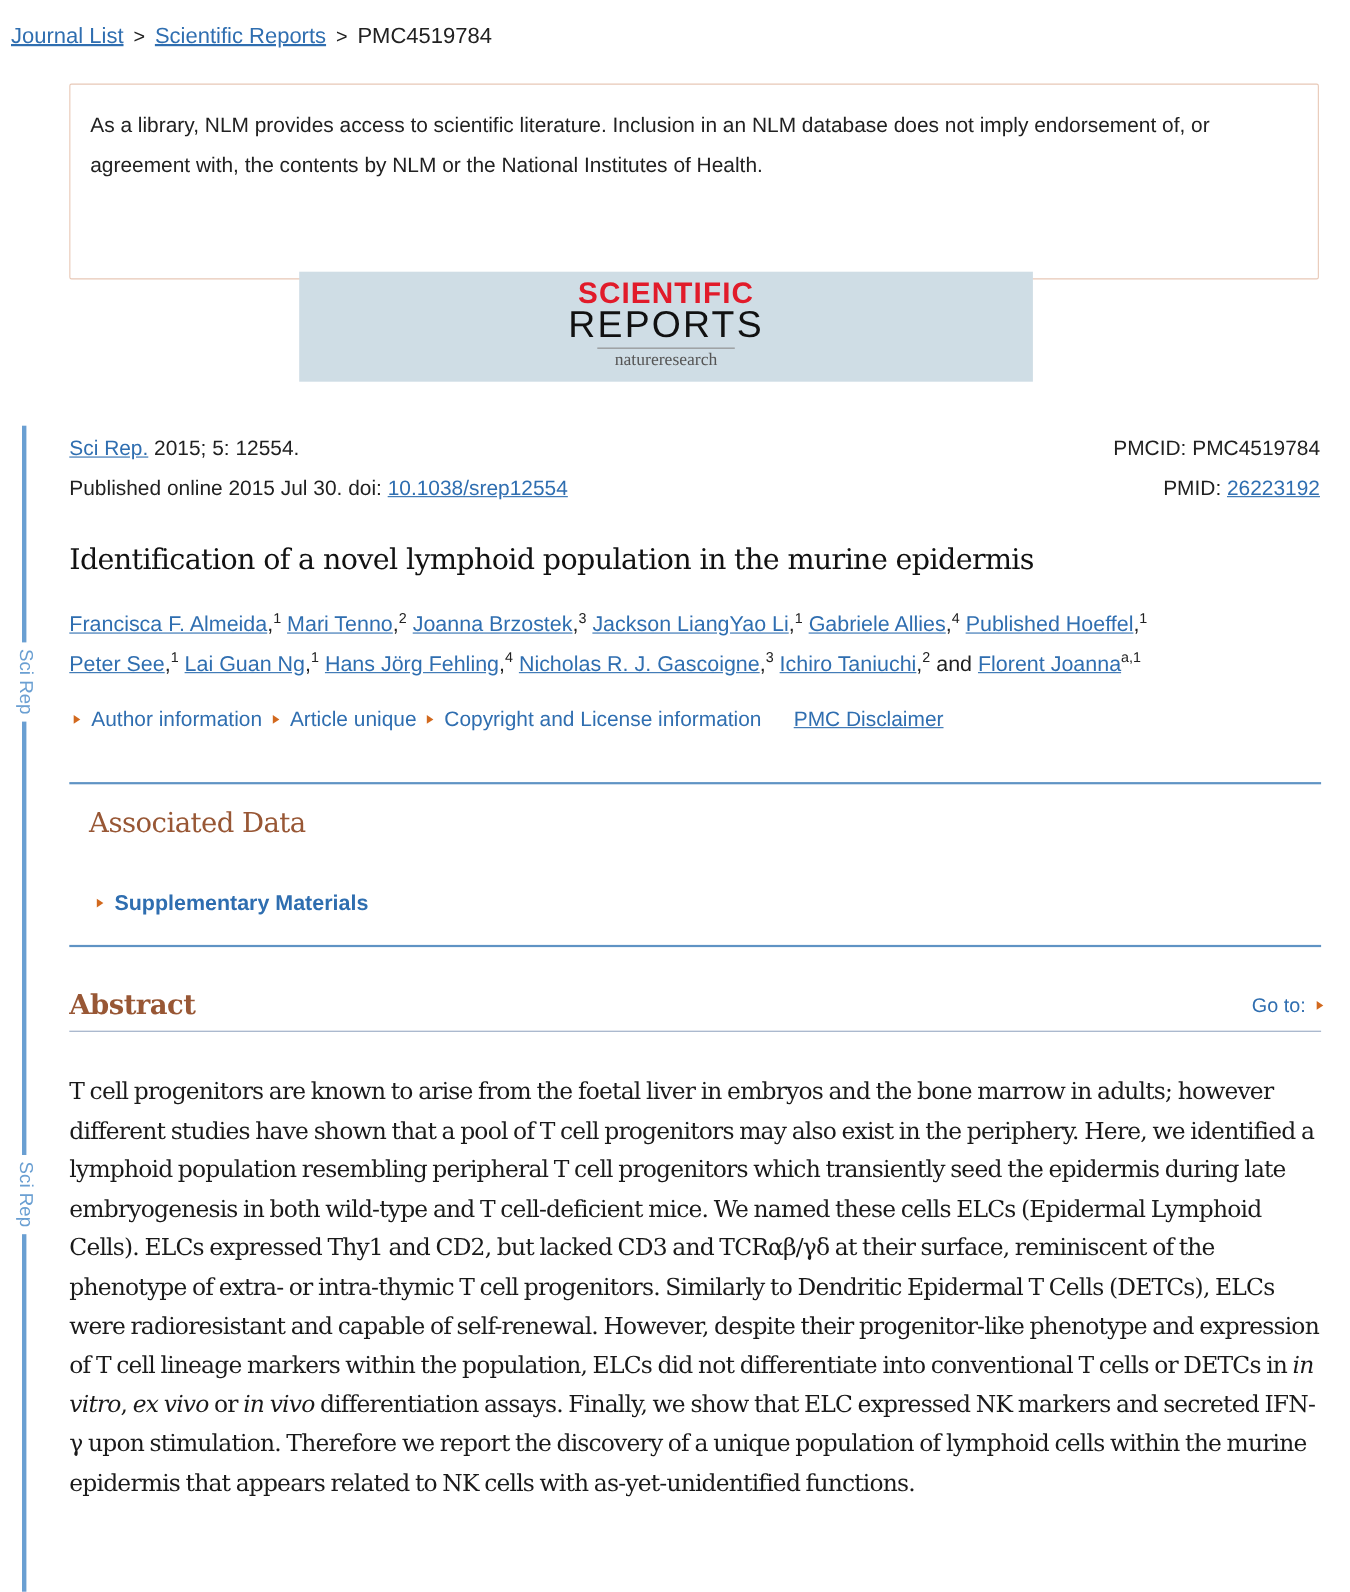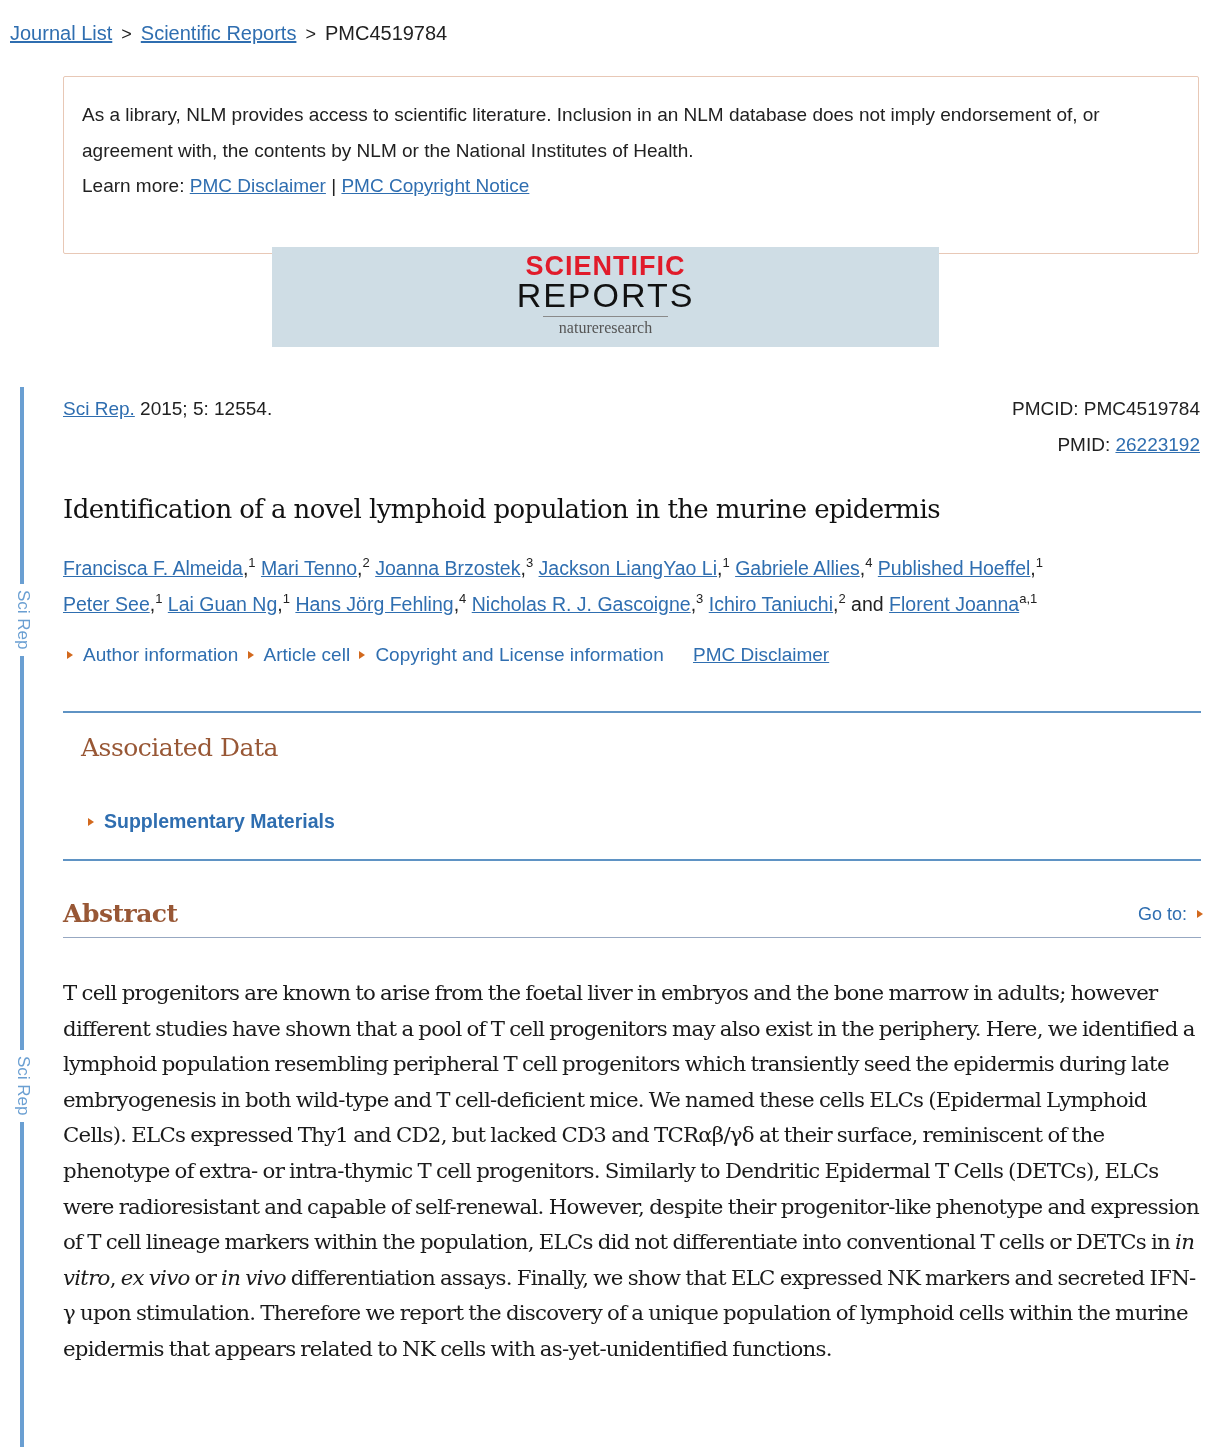--- a/index.html
+++ b/index.html
@@ -69,43 +69,41 @@
   </style>
 </head>
 <body>
 
 <nav class="breadcrumb">
   <span class="link">Journal List</span><span class="sep">&gt;</span><span class="link">Scientific Reports</span><span class="sep">&gt;</span><span class="current">PMC4519784</span>
 </nav>
 
 <div class="disclaimer">
   <div>As a library, NLM provides access to scientific literature. Inclusion in an NLM database does not imply endorsement of, or agreement with, the contents by NLM or the National Institutes of Health.</div>
-  <div>
-    <span>Learn more:</span>
-    <span class="link">PMC Disclaimer</span>
-    <span>|</span>
-    <span class="link">PMC Copyright Notice</span>
-  </div>
 </div>
 
 <div class="banner">
   <div class="sci">SCIENTIFIC</div>
   <div class="rep">REPORTS</div>
   <div class="rule"></div>
   <div class="nr">natureresearch</div>
 </div>
 
 <div class="rail"></div>
 <div class="rail-label" style="top:584px;">Sci Rep</div>
 <div class="rail-label" style="top:1050px;">Sci Rep</div>
 
 <div class="cite-left">
   <div>
     <span class="link">Sci Rep.</span>
     <span>2015; 5: 12554.</span>
+  </div>
+  <div>
+    <span>Published online 2015 Jul 30. doi:</span>
+    <span class="link">10.1038/srep12554</span>
   </div>
 </div>
 <div class="cite-right">
   <div>PMCID: PMC4519784</div>
   <div>
     <span>PMID:</span>
     <span class="link">26223192</span>
   </div>
 </div>
 
@@ -122,21 +120,21 @@
   <span class="link">Lai Guan Ng</span>,<sup>1</sup>
   <span class="link">Hans Jörg Fehling</span>,<sup>4</sup>
   <span class="link">Nicholas R. J. Gascoigne</span>,<sup>3</sup>
   <span class="link">Ichiro Taniuchi</span>,<sup>2</sup>
   <span>and</span>
   <span class="link">Florent Joanna</span><sup>a,1</sup>
 </div>
 
 <div class="meta-links">
   <span class="tri"></span><span class="nolink">Author information</span>
-  <span class="tri"></span><span class="nolink">Article cell</span>
+  <span class="tri"></span><span class="nolink">Article unique</span>
   <span class="tri"></span><span class="nolink">Copyright and License information</span>
   <span class="link" style="margin-left:24px;">PMC Disclaimer</span>
 </div>
 
 <div class="hr-blue" style="top:711px;"></div>
 <h2 class="section-h" style="left:81px; top:733px; margin:0; font-weight:normal;">Associated Data</h2>
 <div class="supp">
   <span class="tri"></span><span>Supplementary Materials</span>
 </div>
 <div class="hr-blue" style="top:859px;"></div>

